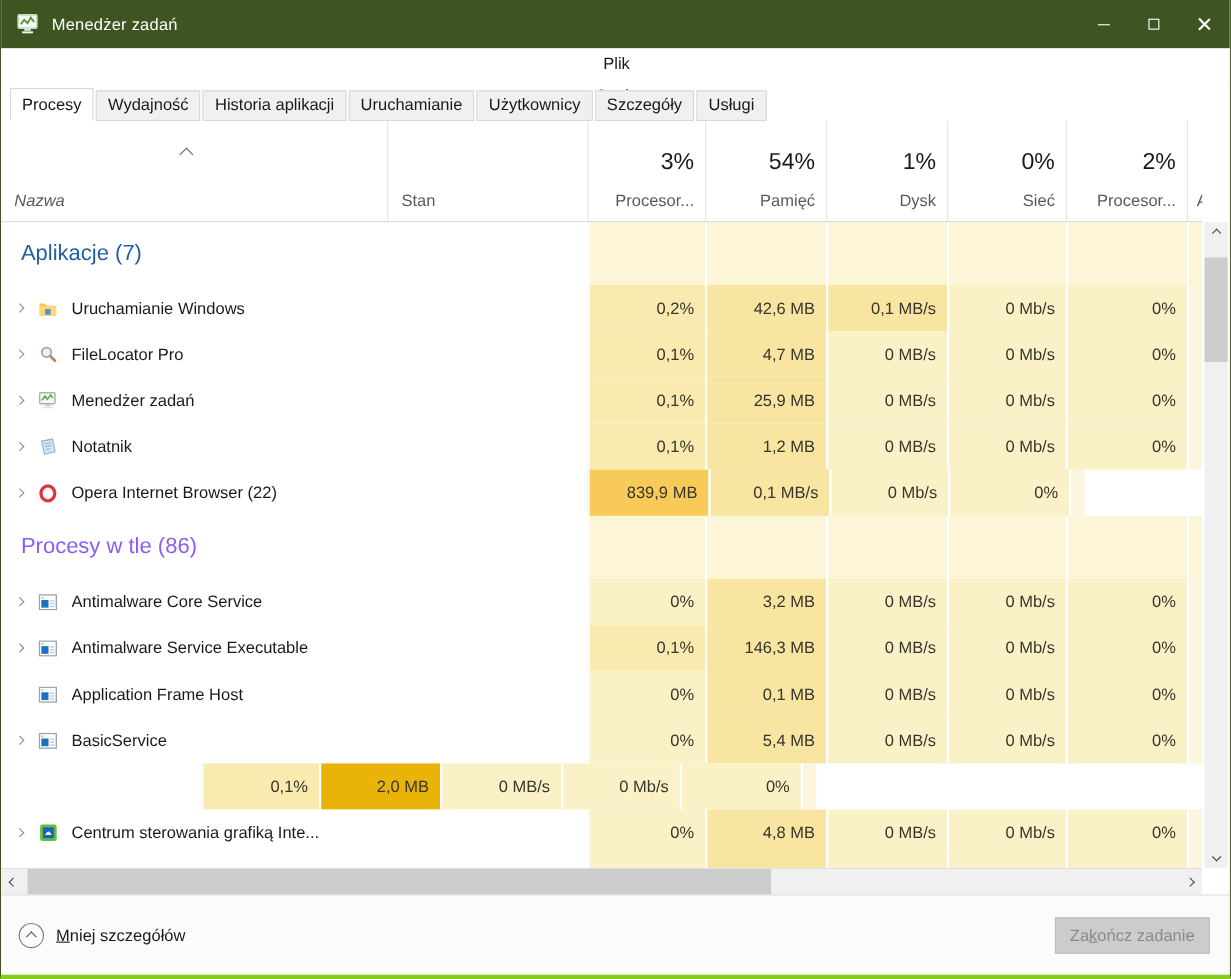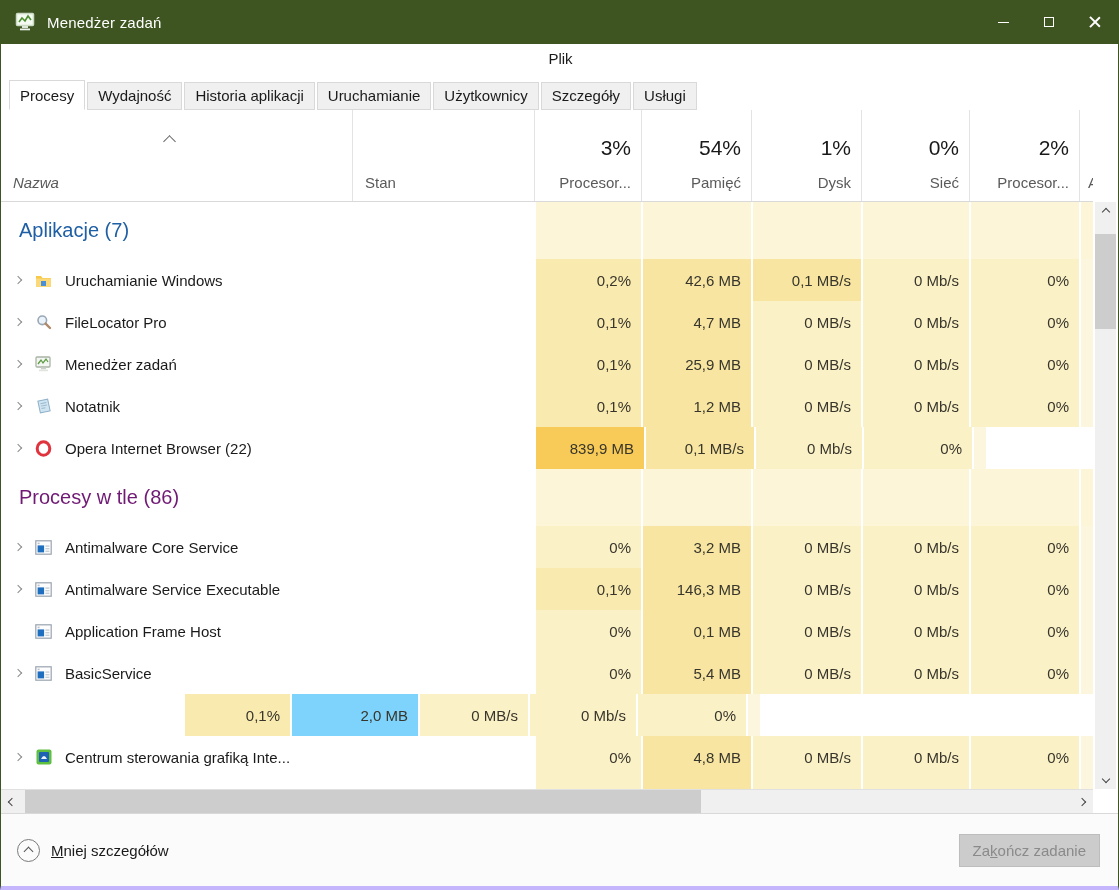--- a/index.html
+++ b/index.html
@@ -1,18 +1,18 @@
 <!DOCTYPE html>
 <html><head>
 <meta charset="utf-8">
 <style>
   html,body{margin:0;padding:0;background:#fff;}
   *{box-sizing:border-box;font-family:"Liberation Sans", sans-serif;}
   .window{width:1119px;height:890px;border-left:1px solid #3E5522;border-right:1px solid #3E5522;
-          border-bottom:4px solid #c4b5fd;overflow:hidden;background:#fff;position:relative;}
+          border-bottom:4px solid #84cc16;overflow:hidden;background:#fff;position:relative;}
   
   .titlebar{height:44px;background:#3E5522;display:flex;align-items:center;color:#fff;}
   .titlebar .app-icon{width:22px;height:20px;margin:0 10px 0 14px;flex:0 0 auto;}
   .title-text{font-size:15px;letter-spacing:.2px;}
   .win-controls{margin-left:auto;display:flex;height:100%;}
   .win-btn{width:46px;height:100%;display:flex;align-items:center;justify-content:center;cursor:default;}
   .glyph-min{width:11px;height:1px;background:#fff;display:block;}
   .glyph-max{width:10px;height:10px;border:1px solid #fff;display:block;}
   .glyph-close{position:relative;width:12px;height:12px;display:block;}
   .glyph-close:before,.glyph-close:after{content:"";position:absolute;left:5px;top:-1px;width:1.5px;height:14px;background:#fff;}
@@ -274,21 +274,21 @@
             </div>
             <div class="cell val-cell stan-cell" style="width: 182px;"></div>
             <div class="cell val-cell" style="width: 110px; background: rgb(248, 203, 88);">839,9 MB</div>
             <div class="cell val-cell" style="width: 110px; background: rgb(247, 229, 161);">0,1 MB/s</div>
             <div class="cell val-cell" style="width: 108px; background: rgb(251, 241, 199);">0 Mb/s</div>
             <div class="cell val-cell" style="width: 110px; background: rgb(251, 241, 199);">0%</div>
             <div class="cell val-cell" style="width: 14px; background: rgb(252, 246, 222);"></div>
           </div>
           <div class="row group-row">
             <div class="cell name-cell" style="width: 351px;">
-              <div class="group-label" style="color: #701a75;">Procesy w tle (86)</div>
+              <div class="group-label" style="color: #8b5cf6;">Procesy w tle (86)</div>
             </div>
             <div class="cell val-cell stan-cell" style="width: 182px;"></div>
             <div class="cell val-cell" style="width: 107px; background: rgb(252, 245, 216);"></div>
             <div class="cell val-cell" style="width: 110px; background: rgb(252, 245, 216);"></div>
             <div class="cell val-cell" style="width: 110px; background: rgb(252, 245, 216);"></div>
             <div class="cell val-cell" style="width: 108px; background: rgb(252, 245, 216);"></div>
             <div class="cell val-cell" style="width: 110px; background: rgb(252, 245, 216);"></div>
             <div class="cell val-cell" style="width: 14px; background: rgb(252, 245, 216);"></div>
           </div>
           <div class="row process-row">
@@ -385,21 +385,21 @@
             <div class="cell val-cell" style="width: 107px; background: rgb(251, 241, 199);">0%</div>
             <div class="cell val-cell" style="width: 110px; background: rgb(247, 229, 161);">5,4 MB</div>
             <div class="cell val-cell" style="width: 110px; background: rgb(251, 241, 199);">0 MB/s</div>
             <div class="cell val-cell" style="width: 108px; background: rgb(251, 241, 199);">0 Mb/s</div>
             <div class="cell val-cell" style="width: 110px; background: rgb(251, 241, 199);">0%</div>
             <div class="cell val-cell" style="width: 14px; background: rgb(252, 246, 222);"></div>
           </div>
           <div class="row process-row">
             <div class="cell val-cell stan-cell" style="width: 182px;"></div>
             <div class="cell val-cell" style="width: 107px; background: rgb(249, 234, 175);">0,1%</div>
-            <div class="cell val-cell" style="width: 128px; background: #7dd3fc;">2,0 MB</div>
+            <div class="cell val-cell" style="width: 110px; background: #eab308;">2,0 MB</div>
             <div class="cell val-cell" style="width: 110px; background: rgb(251, 241, 199);">0 MB/s</div>
             <div class="cell val-cell" style="width: 108px; background: rgb(251, 241, 199);">0 Mb/s</div>
             <div class="cell val-cell" style="width: 110px; background: rgb(251, 241, 199);">0%</div>
             <div class="cell val-cell" style="width: 14px; background: rgb(252, 246, 222);"></div>
           </div>
           <div class="row process-row">
             <div class="cell name-cell" style="width: 351px;">
               <div class="chev-slot">
                 <span class="chev right"></span>
               </div>

